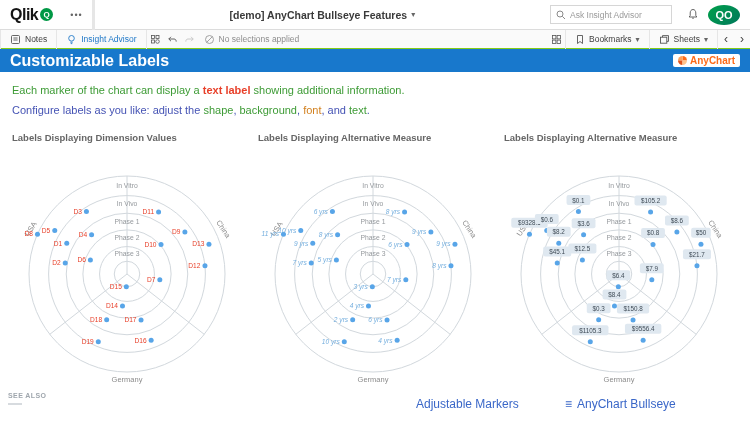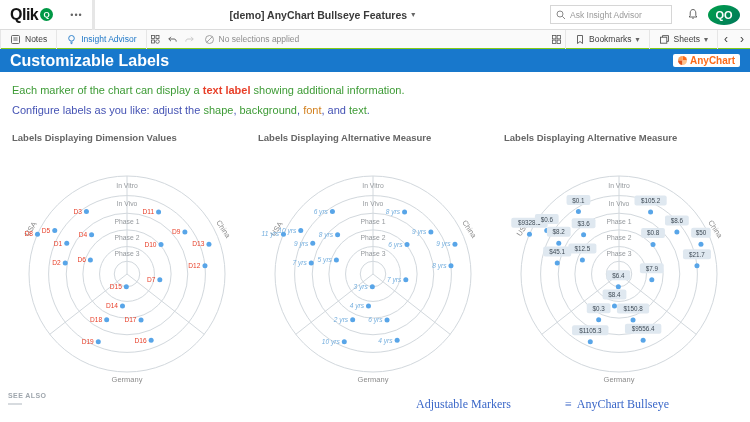--- a/index.html
+++ b/index.html
@@ -58,21 +58,21 @@
   .charts { display:flex; padding:0 4px; }
   .chart-panel { width:246px; }
   .chart-title { font-size:9.5px; font-weight:bold; color:#666; margin:10px 0 0 8px; }
   svg.bullseye { display:block; }
 
   
   .see-also { position:absolute; left:8px; top:392px; font-size:7px; color:#9fa6ad; font-weight:bold;
               letter-spacing:0.4px; }
   .see-also-bar { position:absolute; left:8px; top:403px; width:14px; height:2px; background:#d7dbdf; }
   .footer-link { position:absolute; top:397px; font-size:12px; color:#3a67c8; display:flex; gap:5px;
-                 align-items:center; cursor:pointer;font-family:Liberation Serif, serif; }
+                 align-items:center; cursor:pointer; }
   #link-adjustable { left:416px; }
   #link-anychart { left:565px; }
   .burger { font-size:12px; color:#3a67c8; }
 </style>
 </head>
 <body>
 
 <div class="topbar">
   <div class="logo">
     <span class="logo-text">Qlik</span>

